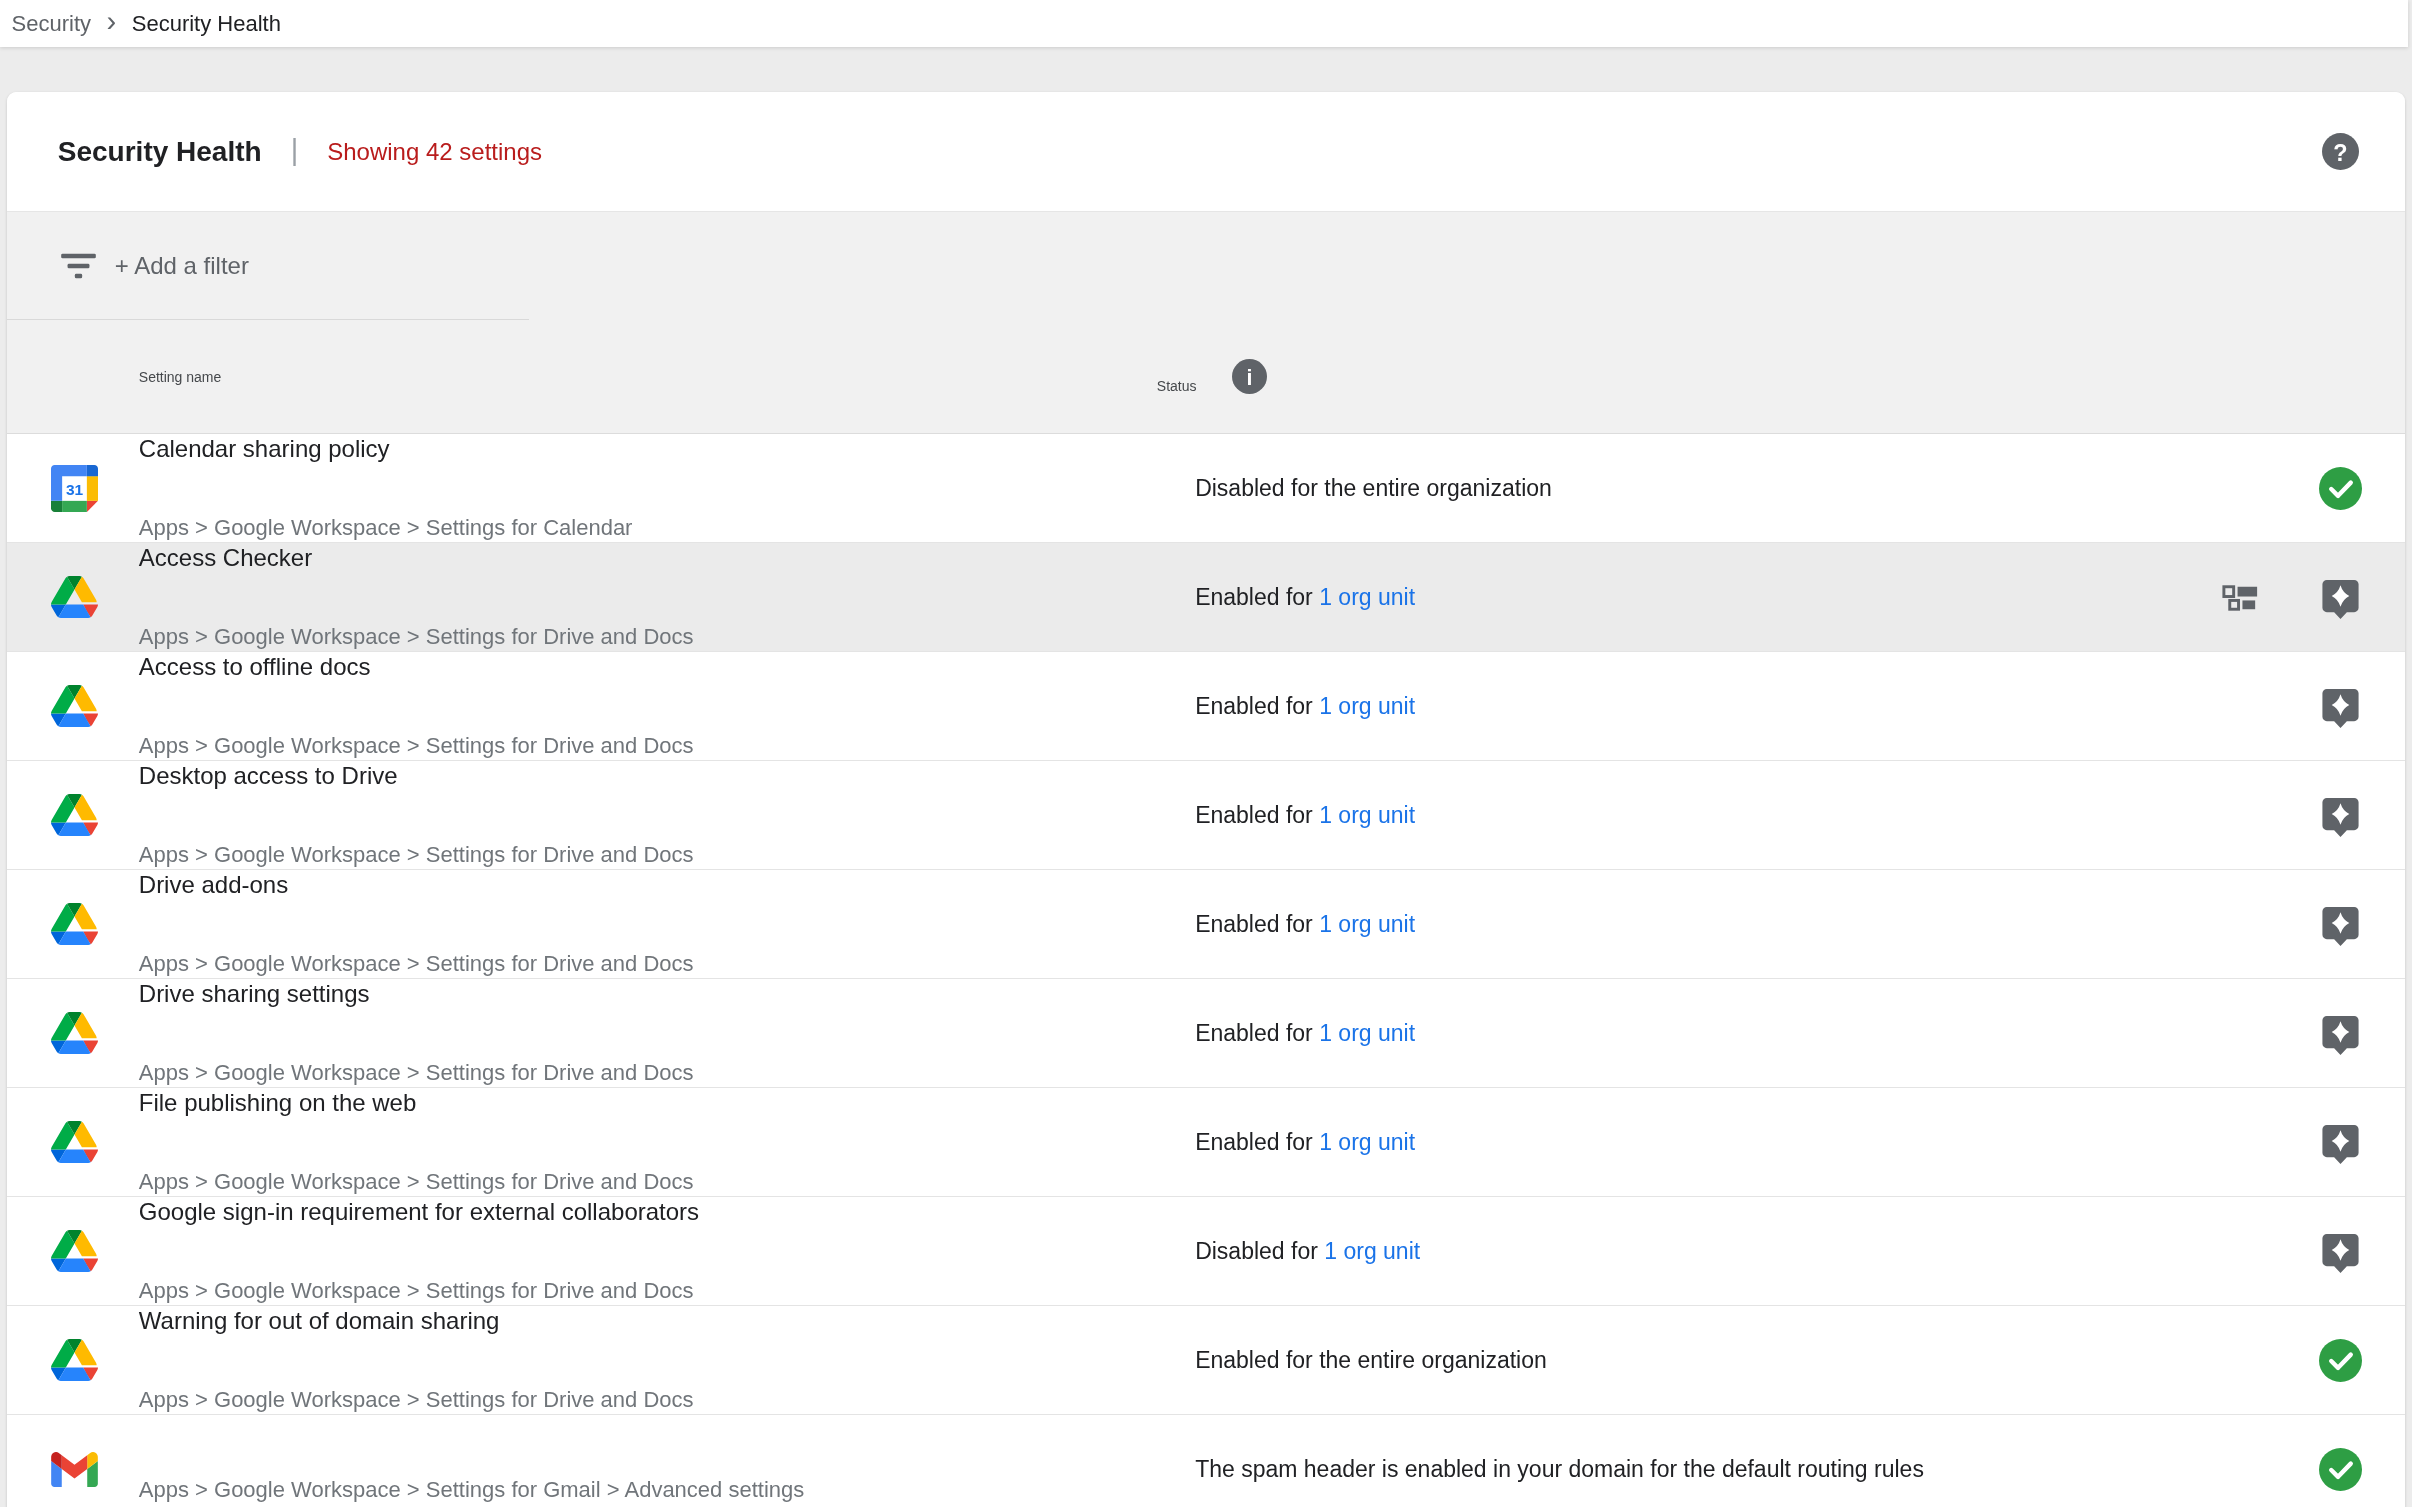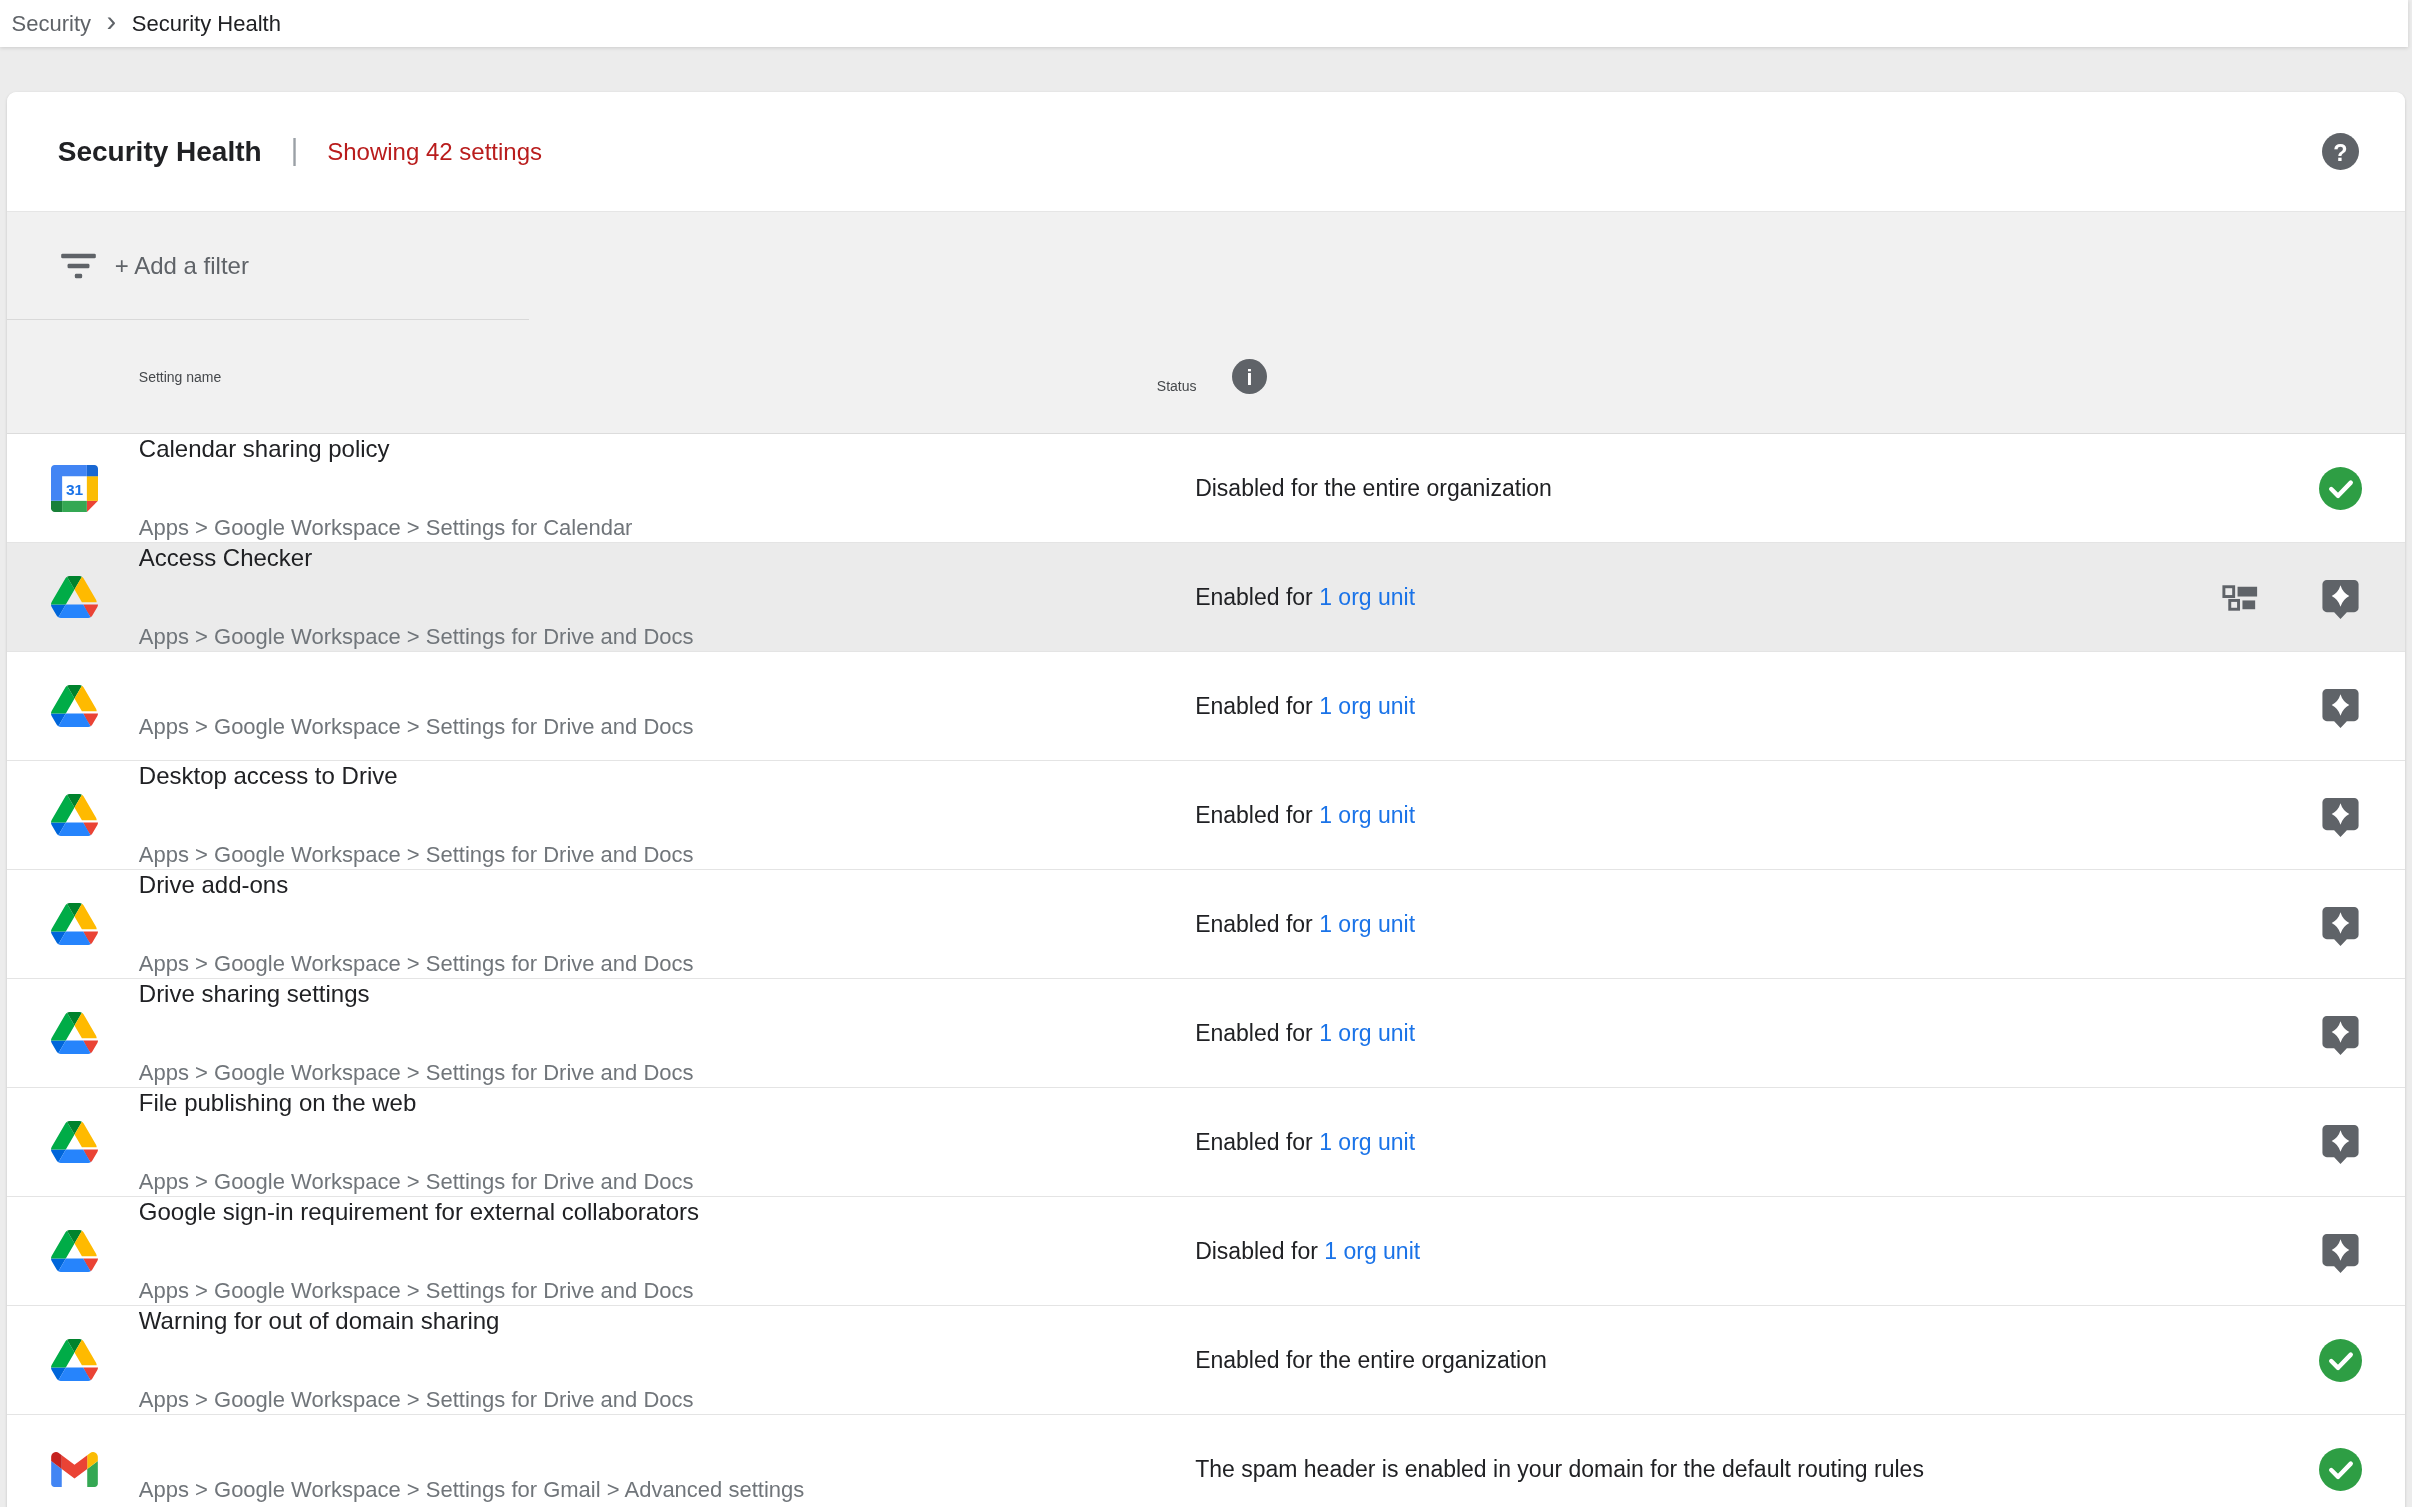--- a/index.html
+++ b/index.html
@@ -229,20 +229,21 @@
           <path d="M73.55 76.8c1.35-.8 2.5-1.9 3.3-3.3l1.6-2.75L86.1 57.5c.8-1.4 1.2-2.95 1.2-4.5H59.8l5.85 11.5z" fill="#ea4335"></path>
           <path d="M43.65 25L57.4 1.2C56.05.4 54.5 0 52.9 0H34.4c-1.6 0-3.15.45-4.5 1.2z" fill="#00832d"></path>
           <path d="M59.8 53H27.5L13.75 76.8c1.35.8 2.9 1.2 4.5 1.2h50.8c1.6 0 3.15-.45 4.5-1.2z" fill="#2684fc"></path>
           <path d="M73.4 26.5l-12.7-22c-.8-1.4-1.95-2.5-3.3-3.3L43.65 25l13.75 23.8h27.45c0-1.55-.4-3.1-1.2-4.5z" fill="#ffba00"></path>
         </svg>
       </span>
 
     </div>
 
     <div class="cell-name">
+      <div class="row-title">Access to offline docs</div>
       <div class="row-path">Apps &gt; Google Workspace &gt; Settings for Drive and Docs</div>
     </div>
 
     <div class="cell-status">
       <span>Enabled for </span><a class="status-link">1 org unit</a>
     </div>
 
     <div class="cell-org">
       
     </div>

